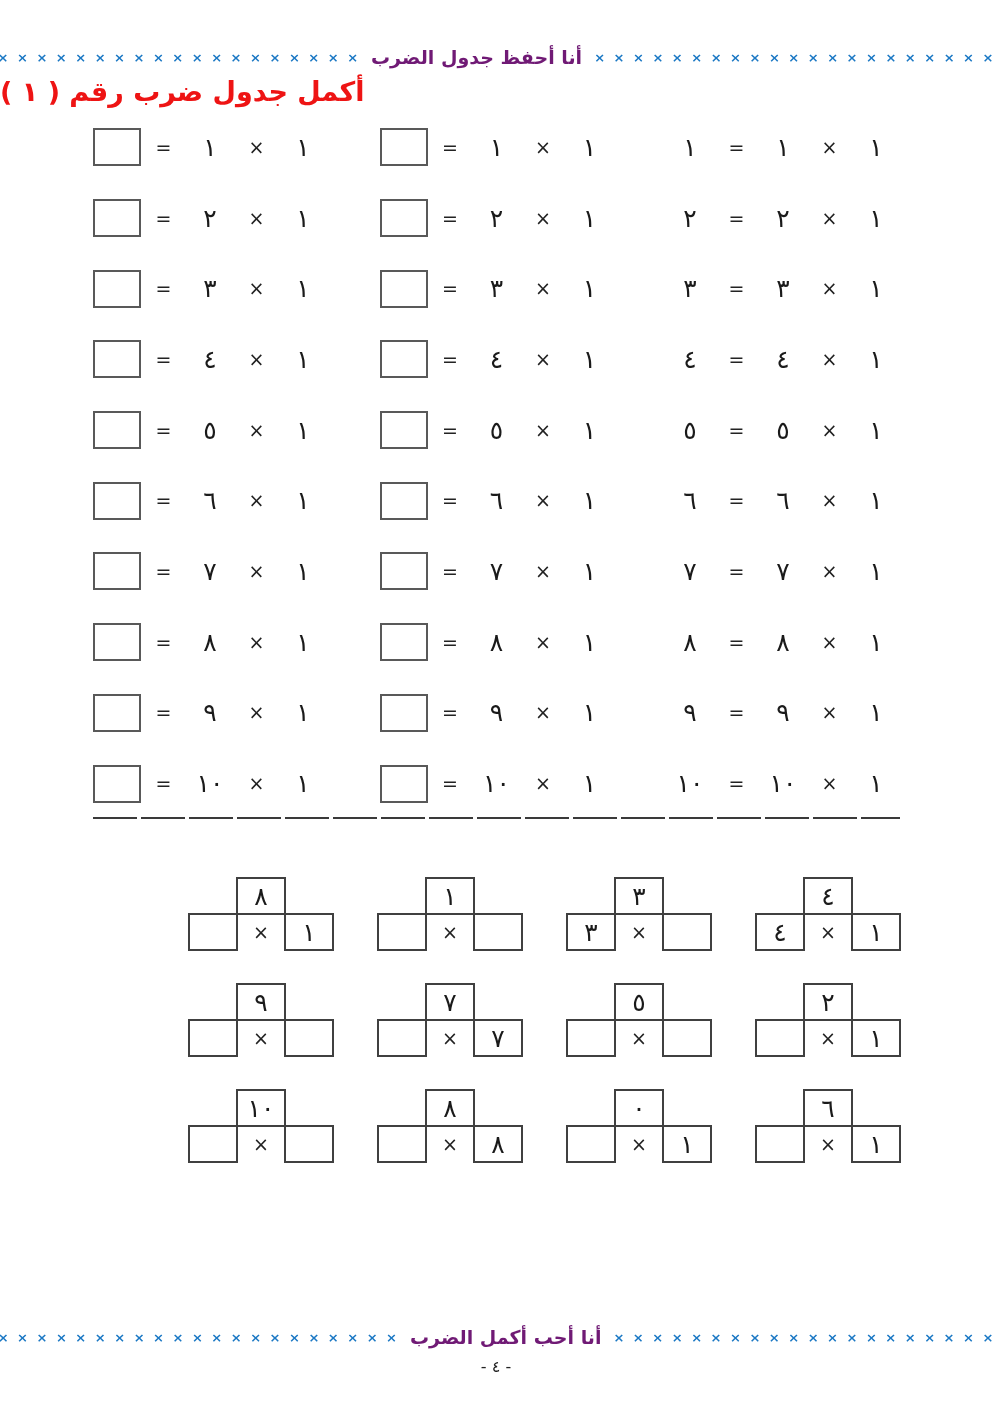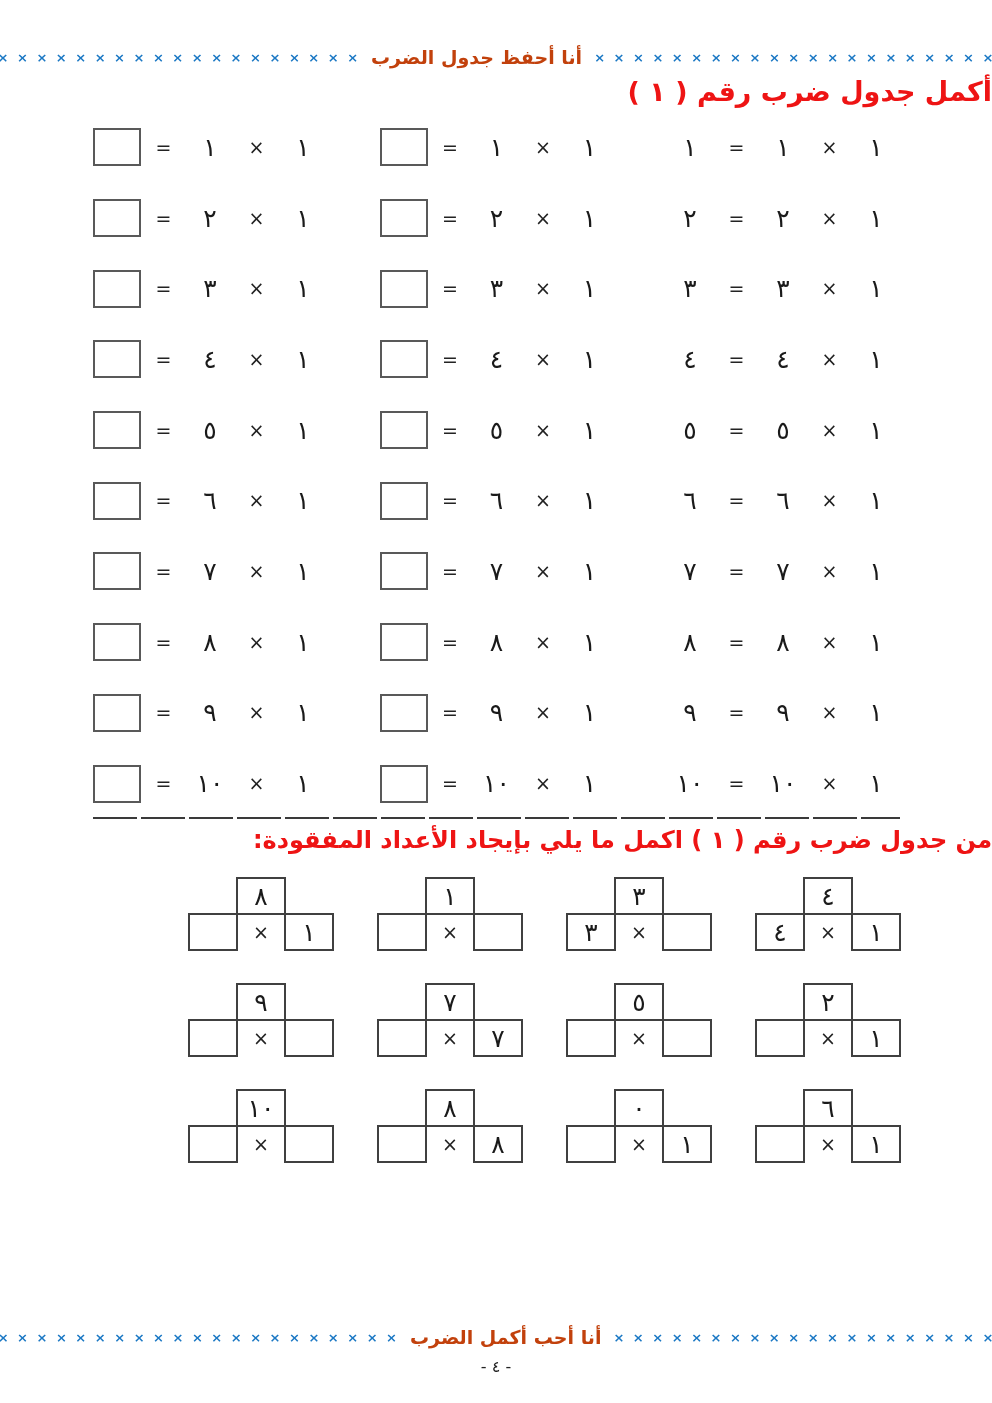--- a/index.html
+++ b/index.html
@@ -6,24 +6,24 @@
   .page{
     position:relative;width:992px;height:1403px;margin:0 auto;background:#ffffff;
     font-family:"DejaVu Sans",sans-serif;color:#1a1a1a;overflow:hidden;
   }
   
   .hf{
     position:absolute;left:0;width:992px;display:flex;justify-content:center;
     align-items:center;gap:12px;
   }
   .xs{font-size:13px;font-weight:bold;color:#1b78c4;letter-spacing:1px;word-spacing:2px;white-space:nowrap;}
-  .hf-title{font-size:19px;font-weight:bold;color:#c2410c;white-space:nowrap;}
+  .hf-title{font-size:19px;font-weight:bold;color:#701a75;white-space:nowrap;}
   
   .sec-title{
-    position:absolute;left:0;width:992px;text-align:right;margin:0;
+    position:absolute;left:0;width:992px;text-align:left;margin:0;
     color:#ee1414;font-weight:bold;
   }
   #sec1-title{top:76px;font-size:27px;}
   #sec2-title{top:826px;font-size:24px;}
   
   .equations{position:absolute;top:112px;left:93px;width:807px;}
   .eq-line{display:flex;justify-content:space-between;align-items:center;height:70.7px;}
   .eq{display:flex;align-items:center;}
   .cell{display:inline-flex;align-items:center;justify-content:center;line-height:1;}
   .num{width:48px;font-size:25px;}
@@ -304,21 +304,20 @@
           <span class="cell num">١٠</span>
           <span class="cell sym">×</span>
           <span class="cell num">١</span>
         </div>
     </div>
 
   </div>
 
   <div class="divider"></div>
 
-  <h2 class="sec-title" id="sec2-title" dir="rtl">من جدول ضرب رقم ( ١ ) اكمل ما يلي بإيجاد الأعداد المفقودة:</h2>
 
   <div class="puzzles">
 
     <div class="puzzle-row">
       <div class="puzzle">
           <div class="p-box p-top">٨</div>
           <div class="p-box p-left"></div>
           <div class="p-times">×</div>
           <div class="p-box p-right">١</div>
         </div>

